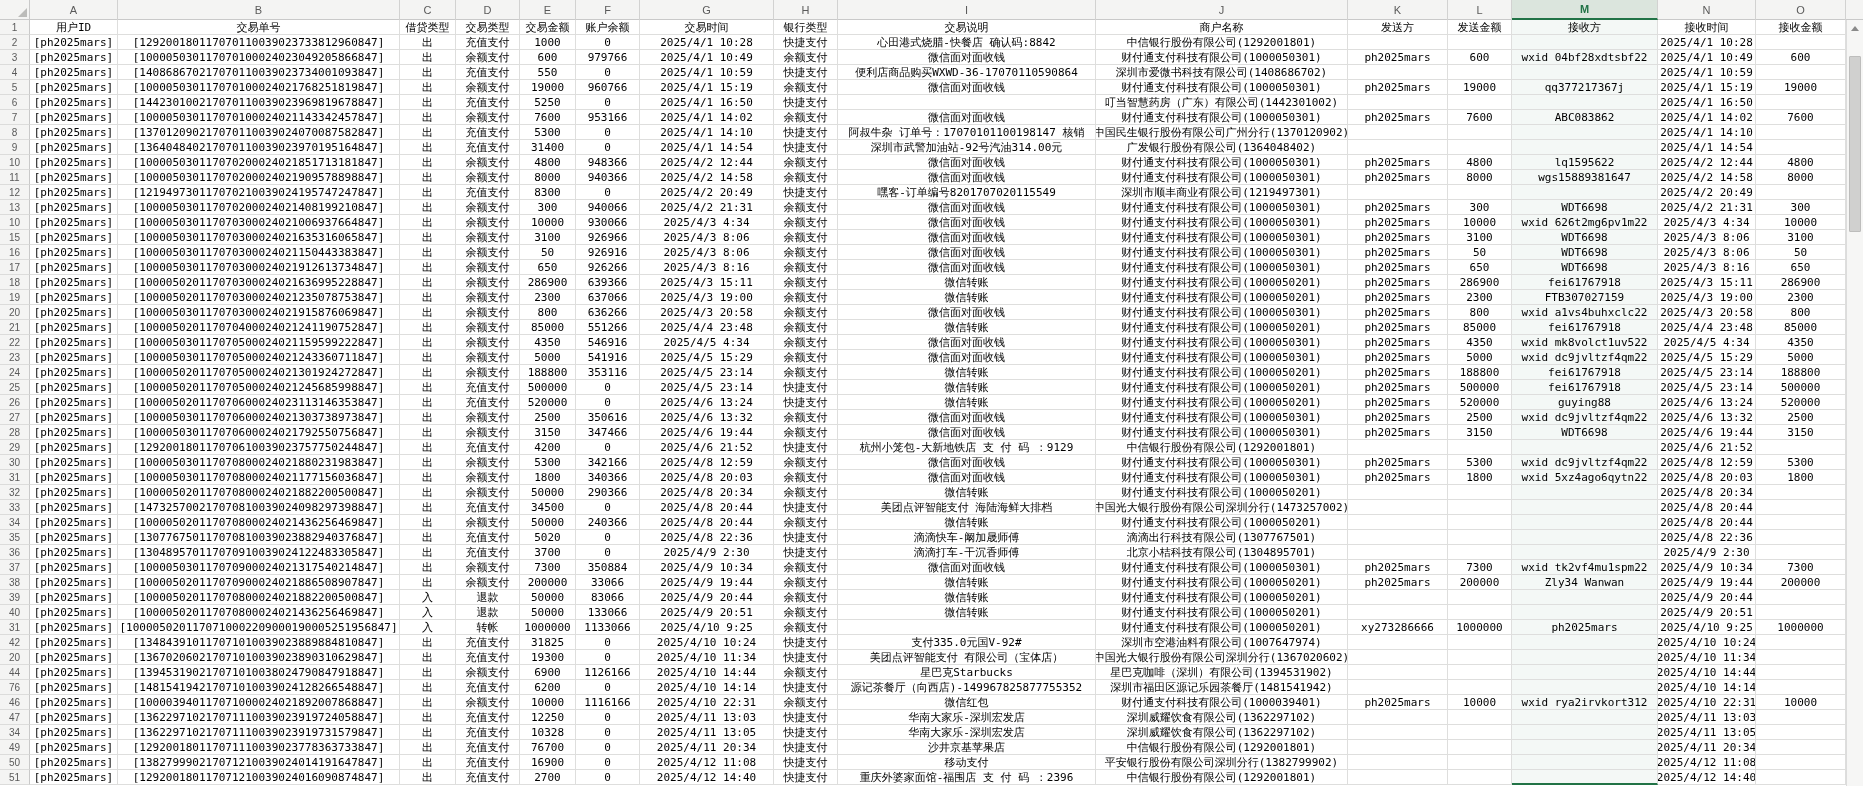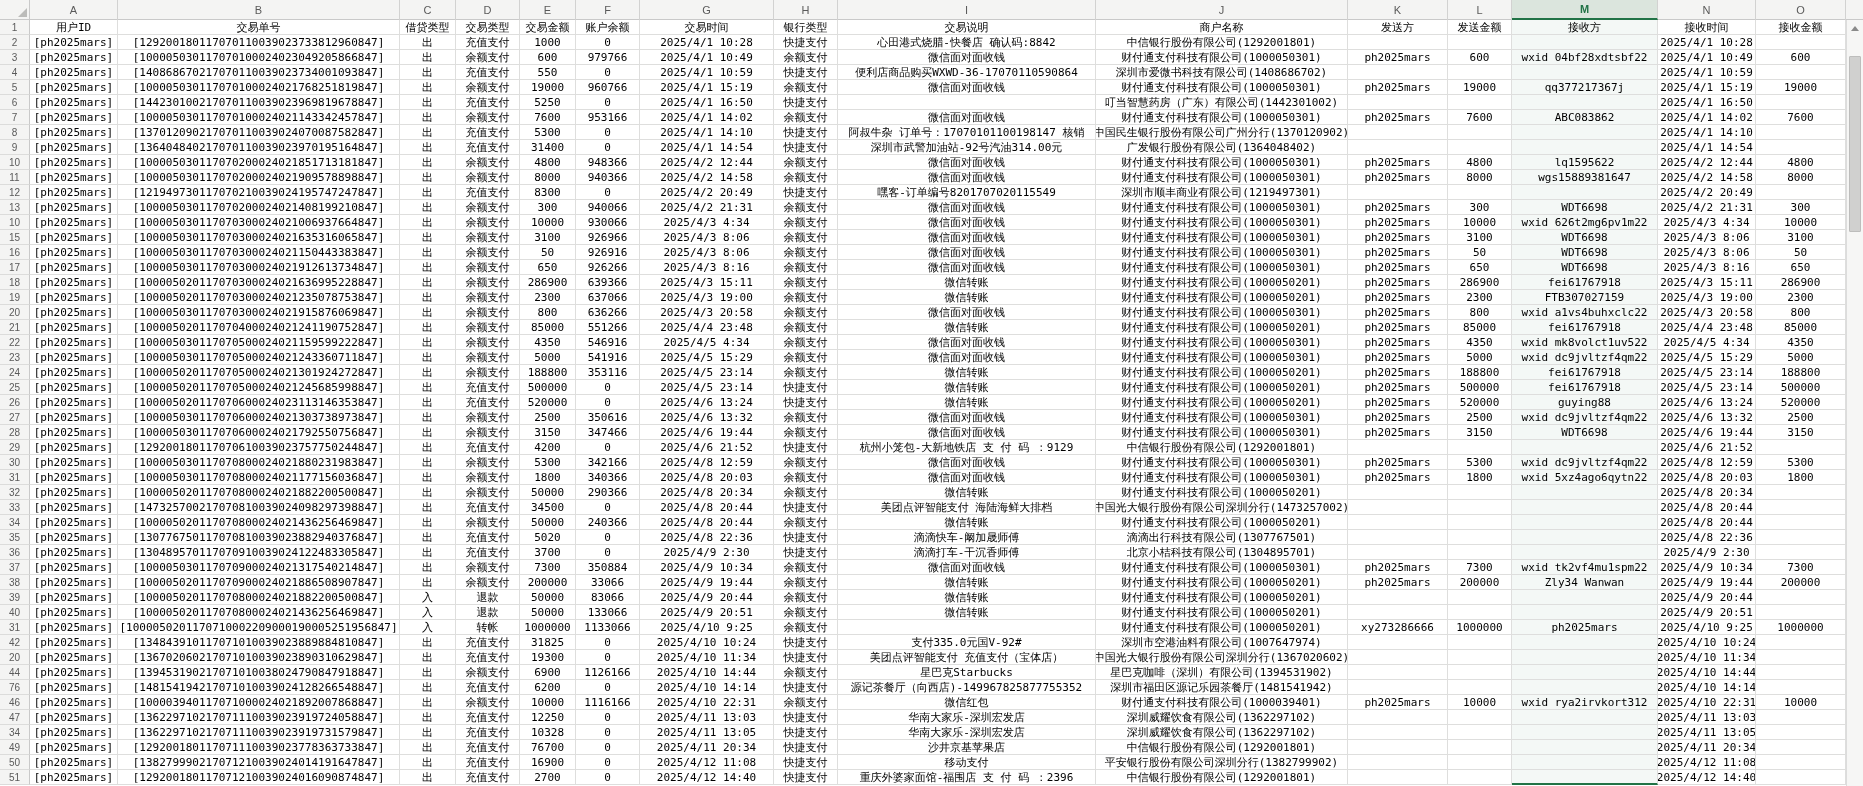--- a/index.html
+++ b/index.html
@@ -818,21 +818,21 @@
       <div class="row">
         <div class="rownum">20</div>
         <div class="cell col-A">[ph2025mars]</div>
         <div class="cell col-B">[136702060217071010039023890310629847]</div>
         <div class="cell col-C">出</div>
         <div class="cell col-D">充值支付</div>
         <div class="cell col-E">19300</div>
         <div class="cell col-F">0</div>
         <div class="cell col-G">2025/4/10 11:34</div>
         <div class="cell col-H">快捷支付</div>
-        <div class="cell col-I">美团点评智能支付 充值支付（宝体店）</div>
+        <div class="cell col-I">美团点评智能支付 有限公司（宝体店）</div>
         <div class="cell col-J">中国光大银行股份有限公司深圳分行(1367020602)</div>
         <div class="cell col-K"></div>
         <div class="cell col-L"></div>
         <div class="cell col-M selcol"></div>
         <div class="cell col-N">2025/4/10 11:34</div>
         <div class="cell col-O"></div>
       </div>
       <div class="row">
         <div class="rownum">44</div>
         <div class="cell col-A">[ph2025mars]</div>

